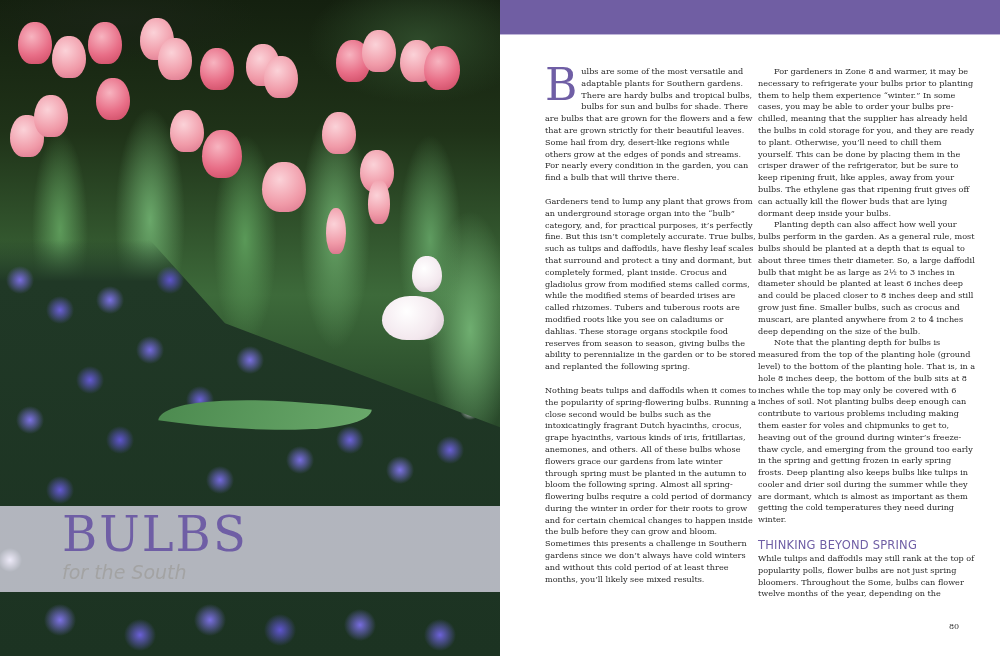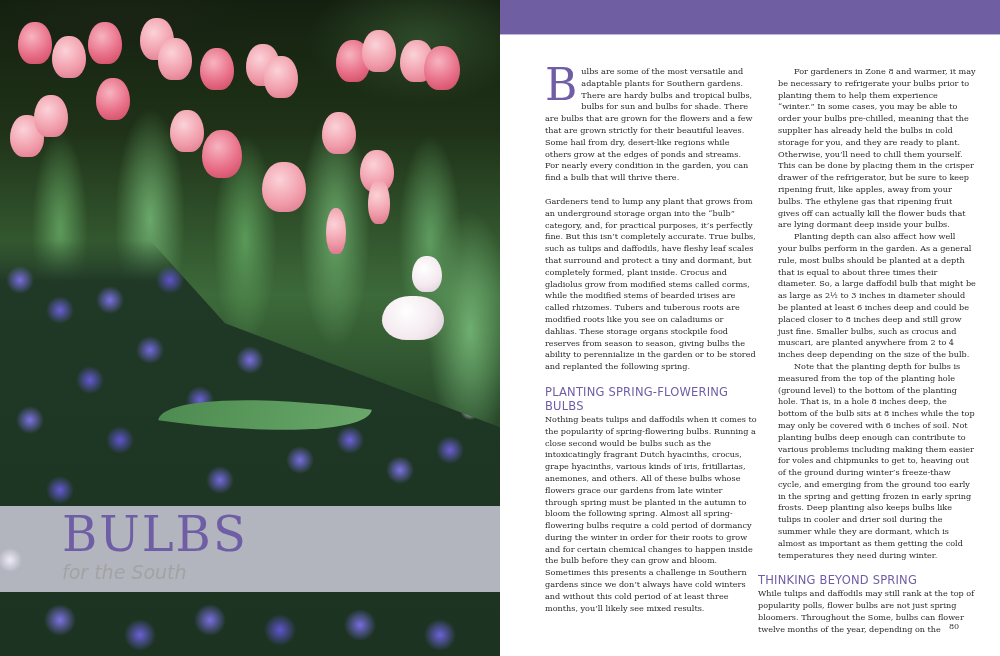--- a/index.html
+++ b/index.html
@@ -60,21 +60,21 @@
   .title-main { position: absolute; left: 62px; top: 510px; font-family: "DejaVu Serif", serif; font-size: 48px; letter-spacing: 2px; color: #6f5ea5; line-height: 1; font-weight: normal; }
   .title-sub { position: absolute; left: 62px; top: 563px; font-family: "DejaVu Sans", sans-serif; font-style: italic; font-size: 19px; color: #a3a3a3; line-height: 1; }
 
   
   .text-page { position: absolute; left: 500px; top: 0; width: 500px; height: 656px; background: #ffffff; }
   .header-bar { position: absolute; left: 0; top: 0; width: 500px; height: 34px; background: #705ea3; border-bottom: 1px solid #bfb5d8; }
   .col { position: absolute; top: 66px; width: 212px; font-family: "DejaVu Serif", serif; font-size: 8.1px; line-height: 11.8px; color: #2a2a2a; }
   .col.left { left: 45px; }
   .col.right { left: 258px; width: 218px; }
   .col p { margin: 0; text-align: left; }
-  .col p.indent { text-indent: 16px; margin-left: 20px; }
+  .col p.indent { text-indent: 16px; }
   .dropcap { float: left; font-size: 44px; line-height: 34px; color: #6f5ea5; margin: 2px 4px 0 0; font-family: "DejaVu Serif", serif; }
   .section-head { font-family: "DejaVu Sans", sans-serif; font-size: 11.5px; color: #6f5ea5; letter-spacing: 0.2px; margin: 0 0 1px 0; line-height: 14px; text-transform: uppercase; }
   .gap-lg { height: 12px; }
   .page-number { position: absolute; left: 449px; top: 622px; font-family: "DejaVu Serif", serif; font-size: 8px; color: #333; }
 </style>
 </head>
 <body>
 
 <div class="photo-page">
   <div class="photo-layer bg-dark"></div>
@@ -114,21 +114,20 @@
 </div>
 
 <div class="text-page">
   <div class="header-bar"></div>
 
   <div class="col left">
     <p><span class="dropcap">B</span><span>ulbs are some of the most versatile and adaptable plants for Southern gardens. There are hardy bulbs and tropical bulbs, bulbs for sun and bulbs for shade. There are bulbs that are grown for the flowers and a few that are grown strictly for their beautiful leaves. Some hail from dry, desert-like regions while others grow at the edges of ponds and streams. For nearly every condition in the garden, you can find a bulb that will thrive there.</span></p>
     <div class="gap-lg"></div>
     <p>Gardeners tend to lump any plant that grows from an underground storage organ into the “bulb” category, and, for practical purposes, it’s perfectly fine. But this isn’t completely accurate. True bulbs, such as tulips and daffodils, have fleshy leaf scales that surround and protect a tiny and dormant, but completely formed, plant inside. Crocus and gladiolus grow from modified stems called corms, while the modified stems of bearded irises are called rhizomes. Tubers and tuberous roots are modified roots like you see on caladiums or dahlias. These storage organs stockpile food reserves from season to season, giving bulbs the ability to perennialize in the garden or to be stored and replanted the following spring.</p>
     <div class="gap-lg"></div>
-    <div class="section-head">Planting Spring-Flowering Bulbs</div>
     <p>Nothing beats tulips and daffodils when it comes to the popularity of spring-flowering bulbs. Running a close second would be bulbs such as the intoxicatingly fragrant Dutch hyacinths, crocus, grape hyacinths, various kinds of iris, fritillarias, anemones, and others. All of these bulbs whose flowers grace our gardens from late winter through spring must be planted in the autumn to bloom the following spring. Almost all spring-flowering bulbs require a cold period of dormancy during the winter in order for their roots to grow and for certain chemical changes to happen inside the bulb before they can grow and bloom. Sometimes this presents a challenge in Southern gardens since we don’t always have cold winters and without this cold period of at least three months, you’ll likely see mixed results.</p>
   </div>
 
   <div class="col right">
     <p class="indent">For gardeners in Zone 8 and warmer, it may be necessary to refrigerate your bulbs prior to planting them to help them experience “winter.” In some cases, you may be able to order your bulbs pre-chilled, meaning that the supplier has already held the bulbs in cold storage for you, and they are ready to plant. Otherwise, you’ll need to chill them yourself. This can be done by placing them in the crisper drawer of the refrigerator, but be sure to keep ripening fruit, like apples, away from your bulbs. The ethylene gas that ripening fruit gives off can actually kill the flower buds that are lying dormant deep inside your bulbs.</p>
     <p class="indent">Planting depth can also affect how well your bulbs perform in the garden. As a general rule, most bulbs should be planted at a depth that is equal to about three times their diameter. So, a large daffodil bulb that might be as large as 2½ to 3 inches in diameter should be planted at least 6 inches deep and could be placed closer to 8 inches deep and still grow just fine. Smaller bulbs, such as crocus and muscari, are planted anywhere from 2 to 4 inches deep depending on the size of the bulb.</p>
     <p class="indent">Note that the planting depth for bulbs is measured from the top of the planting hole (ground level) to the bottom of the planting hole. That is, in a hole 8 inches deep, the bottom of the bulb sits at 8 inches while the top may only be covered with 6 inches of soil. Not planting bulbs deep enough can contribute to various problems including making them easier for voles and chipmunks to get to, heaving out of the ground during winter’s freeze-thaw cycle, and emerging from the ground too early in the spring and getting frozen in early spring frosts. Deep planting also keeps bulbs like tulips in cooler and drier soil during the summer while they are dormant, which is almost as important as them getting the cold temperatures they need during winter.</p>
     <div class="gap-lg"></div>
     <div class="section-head">Thinking Beyond Spring</div>
     <p>While tulips and daffodils may still rank at the top of popularity polls, flower bulbs are not just spring bloomers. Throughout the Some, bulbs can flower twelve months of the year, depending on the</p>

